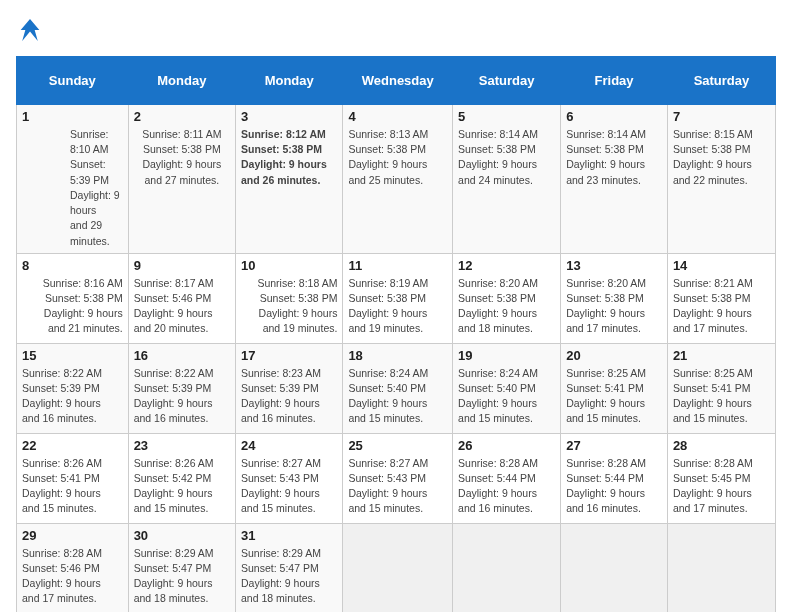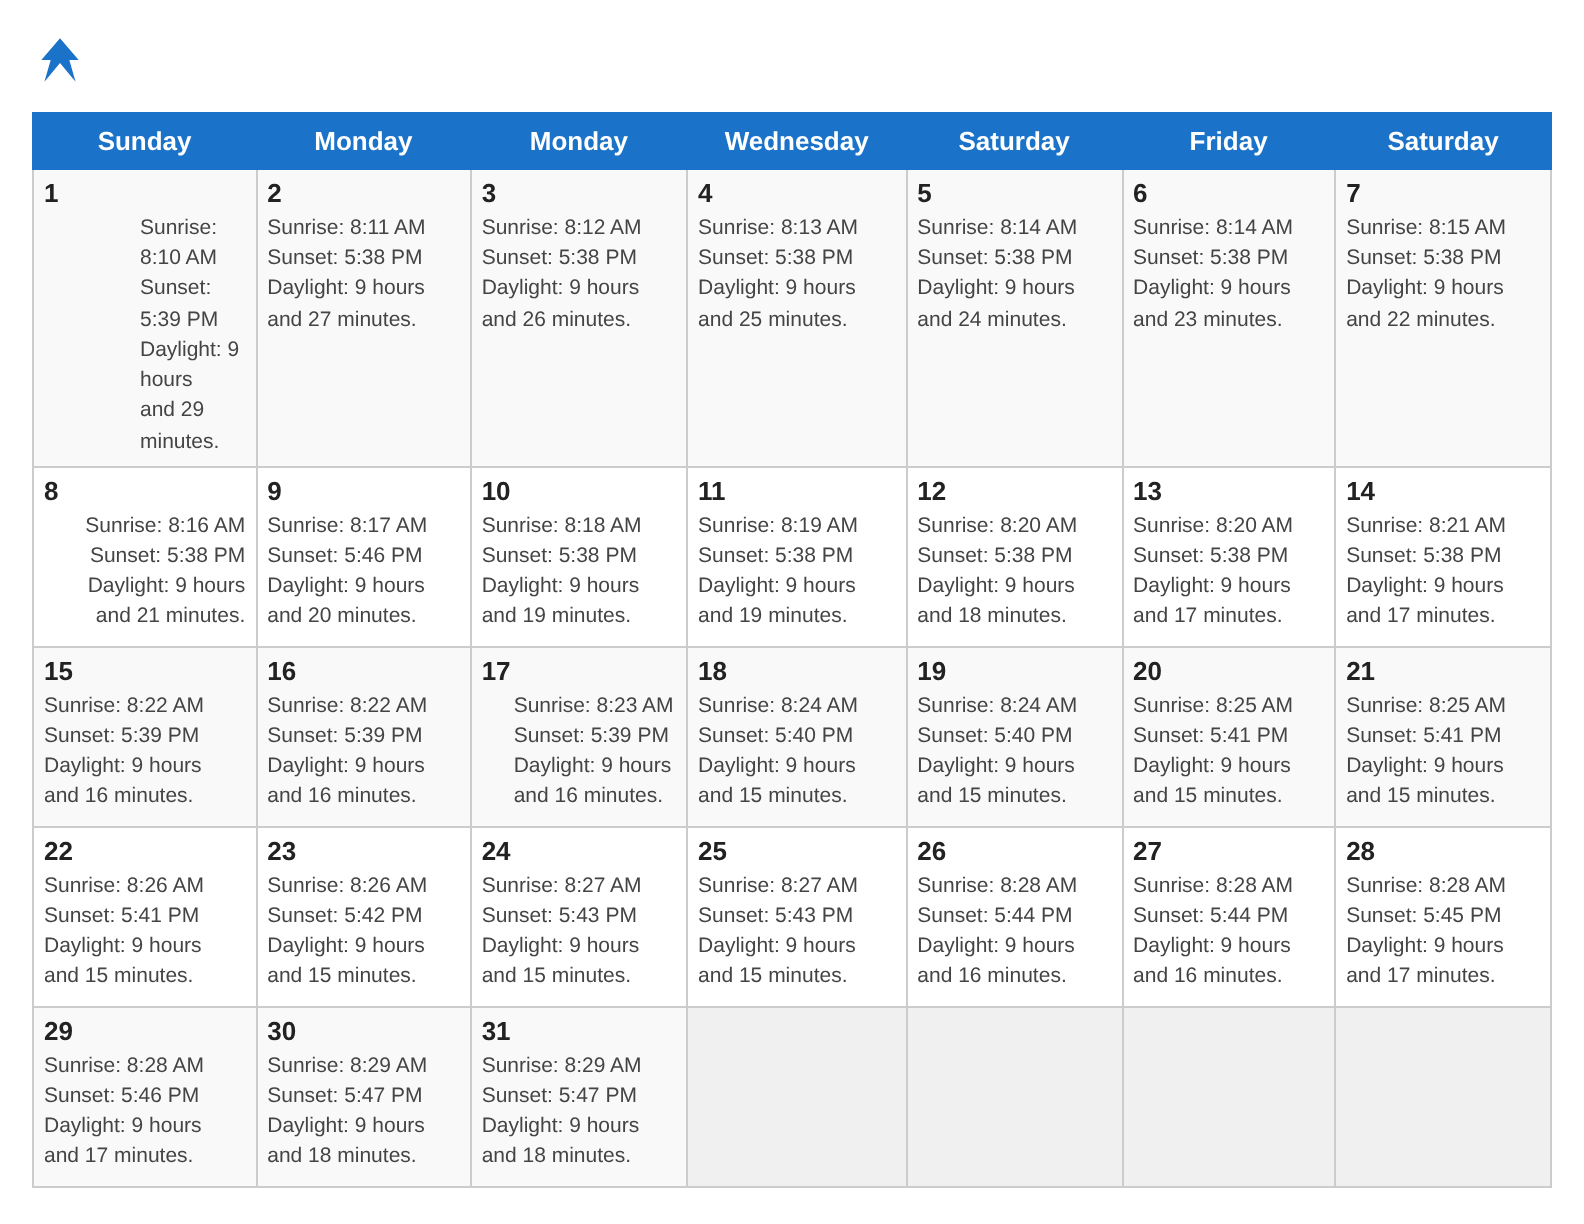--- a/index.html
+++ b/index.html
@@ -48,21 +48,21 @@
     }
     table {
       width: 100%;
       border-collapse: collapse;
       font-size: 11px;
     }
     thead th {
       background-color: #1a73c8;
       color: #fff;
       text-align: center;
-      padding: 6px 4px;
+      padding: 16px 4px;
       font-size: 13px;
       font-weight: bold;
       border: 1px solid #1a73c8;
     }
     tbody td {
       border: 1px solid #ccc;
       vertical-align: top;
       padding: 4px 5px;
       height: 90px;
       width: 113px;
@@ -122,28 +122,28 @@
       <tr>
         <td>
           <span class="day-num">1</span>
           <div class="day-info" style="white-space: pre-line; margin-left: 48px;">Sunrise: 8:10 AM
 Sunset: 5:39 PM
 Daylight: 9 hours
 and 29 minutes.</div>
         </td>
         <td>
           <span class="day-num">2</span>
-          <div class="day-info" style="white-space: pre-line;">Sunrise: 8:11 AM
+          <div class="day-info" style="white-space: pre-line; text-align: center;">Sunrise: 8:11 AM
 Sunset: 5:38 PM
 Daylight: 9 hours
 and 27 minutes.</div>
         </td>
         <td>
           <span class="day-num">3</span>
-          <div class="day-info" style="white-space: pre-line;">Sunrise: 8:12 AM
+          <div class="day-info" style="white-space: pre-line; font-weight: bold;">Sunrise: 8:12 AM
 Sunset: 5:38 PM
 Daylight: 9 hours
 and 26 minutes.</div>
         </td>
         <td>
           <span class="day-num">4</span>
           <div class="day-info" style="white-space: pre-line;">Sunrise: 8:13 AM
 Sunset: 5:38 PM
 Daylight: 9 hours
 and 25 minutes.</div>
@@ -180,21 +180,21 @@
         </td>
         <td>
           <span class="day-num">9</span>
           <div class="day-info" style="white-space: pre-line;">Sunrise: 8:17 AM
 Sunset: 5:46 PM
 Daylight: 9 hours
 and 20 minutes.</div>
         </td>
         <td>
           <span class="day-num">10</span>
-          <div class="day-info" style="white-space: pre-line;">Sunrise: 8:18 AM
+          <div class="day-info" style="white-space: pre-line; text-align: right;">Sunrise: 8:18 AM
 Sunset: 5:38 PM
 Daylight: 9 hours
 and 19 minutes.</div>
         </td>
         <td>
           <span class="day-num">11</span>
           <div class="day-info" style="white-space: pre-line;">Sunrise: 8:19 AM
 Sunset: 5:38 PM
 Daylight: 9 hours
 and 19 minutes.</div>
@@ -231,21 +231,21 @@
         </td>
         <td>
           <span class="day-num">16</span>
           <div class="day-info" style="white-space: pre-line;">Sunrise: 8:22 AM
 Sunset: 5:39 PM
 Daylight: 9 hours
 and 16 minutes.</div>
         </td>
         <td>
           <span class="day-num">17</span>
-          <div class="day-info" style="white-space: pre-line; margin-left: 16px;">Sunrise: 8:23 AM
+          <div class="day-info" style="white-space: pre-line;">Sunrise: 8:23 AM
 Sunset: 5:39 PM
 Daylight: 9 hours
 and 16 minutes.</div>
         </td>
         <td>
           <span class="day-num">18</span>
           <div class="day-info" style="white-space: pre-line;">Sunrise: 8:24 AM
 Sunset: 5:40 PM
 Daylight: 9 hours
 and 15 minutes.</div>

